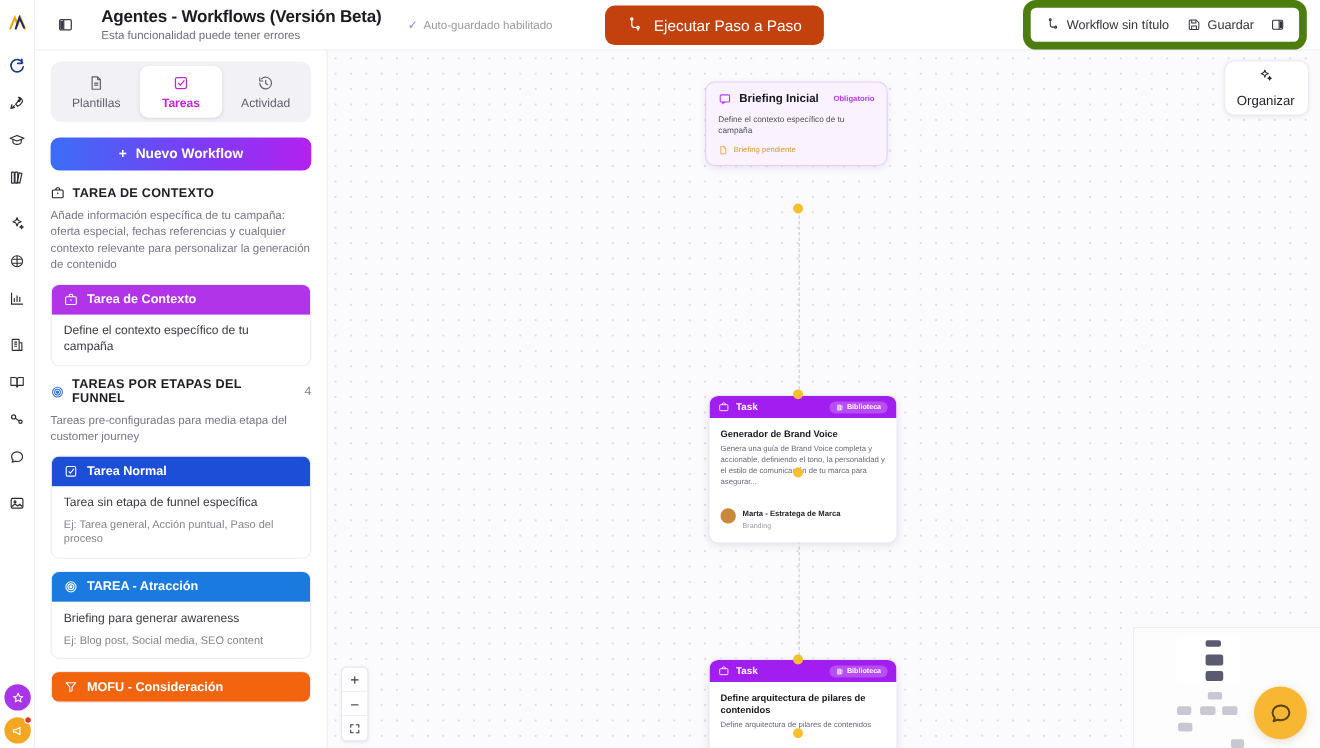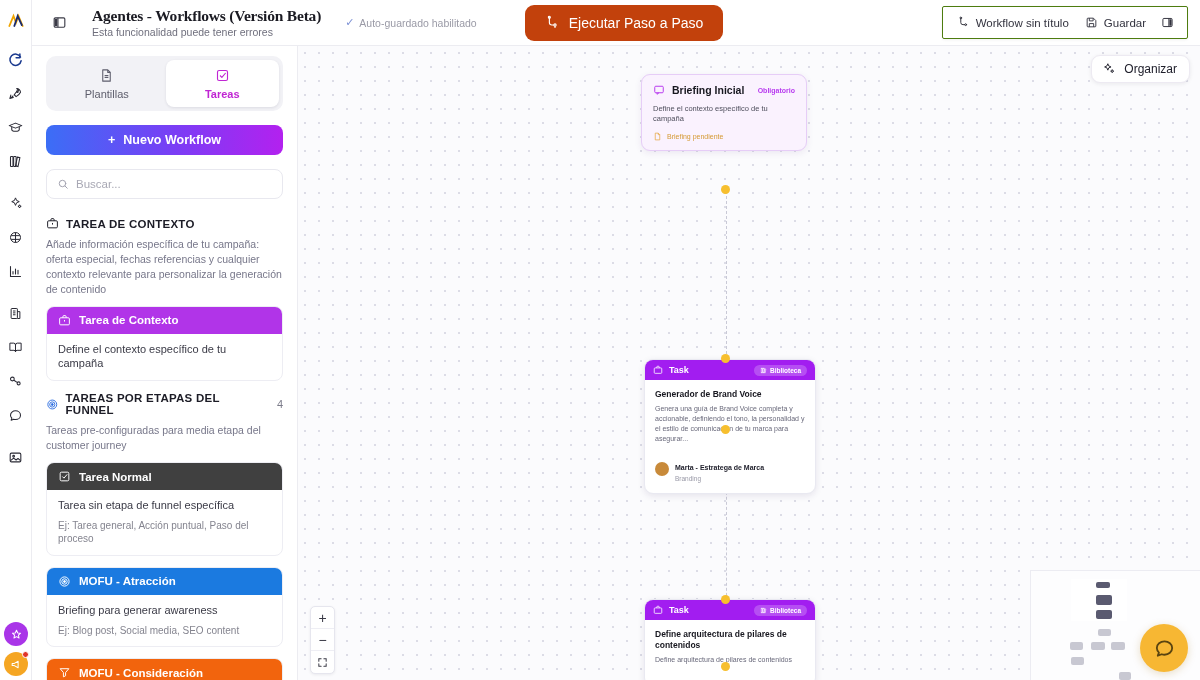--- a/index.html
+++ b/index.html
@@ -38,34 +38,34 @@
   .header {
     height: 46px; background: #ffffff; border-bottom: 1px solid #ececf1;
     display: flex; align-items: center; padding: 0 12px 0 14px; position: relative; flex: 0 0 46px;
   }
   .panel-toggle {
     width: 26px; height: 26px; border-radius: 6px; display:flex; align-items:center; justify-content:center;
     color: #3a3a46; cursor: pointer; flex: 0 0 26px;
   }
   .panel-toggle svg { width: 15px; height: 15px; }
   .title-wrap { margin-left: 20px; flex: 0 0 auto; }
-  .title-main { font-size: 15.5px; font-weight: 700; color: #1a1a22; letter-spacing: -0.2px; line-height: 1.15; font-family: Liberation Serif, serif; }
+  .title-main { font-size: 15.5px; font-weight: 700; color: #1a1a22; letter-spacing: -0.2px; line-height: 1.15; }
   .title-sub { font-size: 10.5px; color: #6f6f7d; margin-top: 2px; line-height: 1.1; }
   .autosave { display:flex; align-items:center; gap: 5px; margin-left: 24px; font-size: 10.5px; color: #9a9aa6; }
   .autosave .chk { color: #7b8fd4; font-size: 11px; }
   .run-btn {
     margin-left: 48px; height: 36px; background: #c2410c; color: #ffffff;
     border-radius: 9px; display: flex; align-items: center; gap: 9px;
     padding: 0 20px; font-size: 14px; font-weight: 500; cursor: pointer; border: none;
     font-family: "Liberation Sans", sans-serif;
   }
   .run-btn svg { width: 15px; height: 15px; }
   .header-right {
     margin-left: auto; display: flex; align-items: center; gap: 0;
-    background: #ffffff; border: 1px solid #4d7c0f; border-radius: 2px;
+    background: #ffffff; border: 7px solid #4d7c0f; border-radius: 12px;
     padding: 5px 6px; box-shadow: 0 1px 3px rgba(20,20,40,.06);
   }
   .hr-item { display: flex; align-items: center; gap: 6px; padding: 3px 8px; border-radius: 6px; font-size: 11.5px; color: #32323e; cursor: pointer; white-space: nowrap;}
   .hr-item svg { width: 13px; height: 13px; }
   .hr-icon-only { padding: 4px 7px; }
 
   
   .body-row { flex: 1; display: flex; min-height: 0; position: relative; }
   .sidebar {
     width: 266px; flex: 0 0 266px; background: #ffffff; border-right: 1px solid #ececf1;
@@ -113,21 +113,21 @@
 
   
   .canvas {
     flex: 1; position: relative; background-color: #fbfbfd; overflow: hidden;
     background-image: radial-gradient(#dcdce6 1px, transparent 1px);
     background-size: 14px 14px;
   }
   .organizar {
     position: absolute; top: 9px; right: 10px; background: #fff; border: 1px solid #edeaf2;
     border-radius: 9px; padding: 6px 12px 6px 10px; display: flex; align-items: center; gap: 8px;
-    font-size: 12px; color: #20202c; cursor: pointer; box-shadow: 0 1px 4px rgba(20,20,40,.08); z-index: 6;
+    font-size: 12px; color: #20202c; cursor: pointer; box-shadow: 0 1px 4px rgba(20,20,40,.08); z-index: 6; flex-direction: column;
   }
   .organizar svg { width: 14px; height: 14px; }
 
   .zoomctl {
     position: absolute; left: 12px; bottom: 6px; width: 25px; background: #fff;
     border: 1px solid #e6e6ee; border-radius: 5px; z-index: 6; overflow: hidden;
     box-shadow: 0 1px 3px rgba(20,20,40,.07);
   }
   .zoomctl div {
     height: 22px; display: flex; align-items: center; justify-content: center;
@@ -366,34 +366,35 @@
               </svg>
             <span>Plantillas</span>
           </div>
           <div class="tab active">
             <svg viewBox="0 0 24 24" fill="none" stroke="currentColor" stroke-width="1.8" stroke-linejoin="round">
                 <rect x="4" y="4" width="16" height="16" rx="2.5"></rect>
                 <path d="M8 12l3 3 6-7"></path>
               </svg>
             <span>Tareas</span>
           </div>
+          <div class="tab">
+            <svg viewBox="0 0 24 24" fill="none" stroke="currentColor" stroke-width="1.7" stroke-linecap="round">
+                <path d="M3.5 12a8.5 8.5 0 1 0 2.6-6.1"></path>
+                <path d="M3.5 4.5V9h4.5"></path>
+                <path d="M12 8v4.5l3 1.8"></path>
+              </svg>
+            <span>Actividad</span>
+          </div>
         </div>
 
         <button class="new-wf">
           <span>+</span>
           <span>Nuevo Workflow</span>
         </button>
 
-        <div class="search-box">
-          <svg viewBox="0 0 24 24" fill="none" stroke="currentColor" stroke-width="2" stroke-linecap="round">
-              <circle cx="11" cy="11" r="6.5"></circle>
-              <path d="M16 16l4.5 4.5"></path>
-            </svg>
-          <input type="text" placeholder="Buscar..." style="">
-        </div>
 
         <div class="sec-head">
           <svg viewBox="0 0 24 24" fill="none" stroke="#1c1c26" stroke-width="1.8" stroke-linejoin="round">
               <rect x="3" y="7" width="18" height="13" rx="2"></rect>
               <path d="M9 7V5a2 2 0 0 1 2-2h2a2 2 0 0 1 2 2v2"></path>
               <path d="M12 11v3"></path>
             </svg>
           <span class="sec-title">TAREA DE CONTEXTO</span>
         </div>
         <div class="sec-desc">Añade información específica de tu campaña: oferta especial, fechas referencias y cualquier contexto relevante para personalizar la generación de contenido</div>
@@ -417,41 +418,41 @@
               <circle cx="12" cy="12" r="8.5"></circle>
               <circle cx="12" cy="12" r="5"></circle>
               <circle cx="12" cy="12" r="1.8" fill="#2f6fe0"></circle>
             </svg>
           <span class="sec-title">TAREAS POR ETAPAS DEL FUNNEL</span>
           <span class="sec-count">4</span>
         </div>
         <div class="sec-desc">Tareas pre-configuradas para media etapa del customer journey</div>
 
         <div class="tcard">
-          <div class="tcard-head" style="background:#404040">
+          <div class="tcard-head" style="background:#1d4ed8">
             <svg viewBox="0 0 24 24" fill="none" stroke="#fff" stroke-width="1.8" stroke-linejoin="round">
                 <rect x="4" y="4" width="16" height="16" rx="2.5"></rect>
                 <path d="M8 12l3 3 6-7"></path>
               </svg>
             <span>Tarea Normal</span>
           </div>
           <div class="tcard-body">
             <div class="tcard-l1">Tarea sin etapa de funnel específica</div>
             <div class="tcard-l2">Ej: Tarea general, Acción puntual, Paso del proceso</div>
           </div>
         </div>
 
         <div class="tcard">
           <div class="tcard-head" style="background:#1b7ae0">
             <svg viewBox="0 0 24 24" fill="none" stroke="#fff" stroke-width="1.8">
                 <circle cx="12" cy="12" r="8.5"></circle>
                 <circle cx="12" cy="12" r="5"></circle>
                 <circle cx="12" cy="12" r="1.8" fill="#fff"></circle>
               </svg>
-            <span>MOFU - Atracción</span>
+            <span>TAREA - Atracción</span>
           </div>
           <div class="tcard-body">
             <div class="tcard-l1">Briefing para generar awareness</div>
             <div class="tcard-l2">Ej: Blog post, Social media, SEO content</div>
           </div>
         </div>
 
         <div class="tcard">
           <div class="tcard-head" style="background:#f2640d">
             <svg viewBox="0 0 24 24" fill="none" stroke="#fff" stroke-width="1.8" stroke-linejoin="round">

